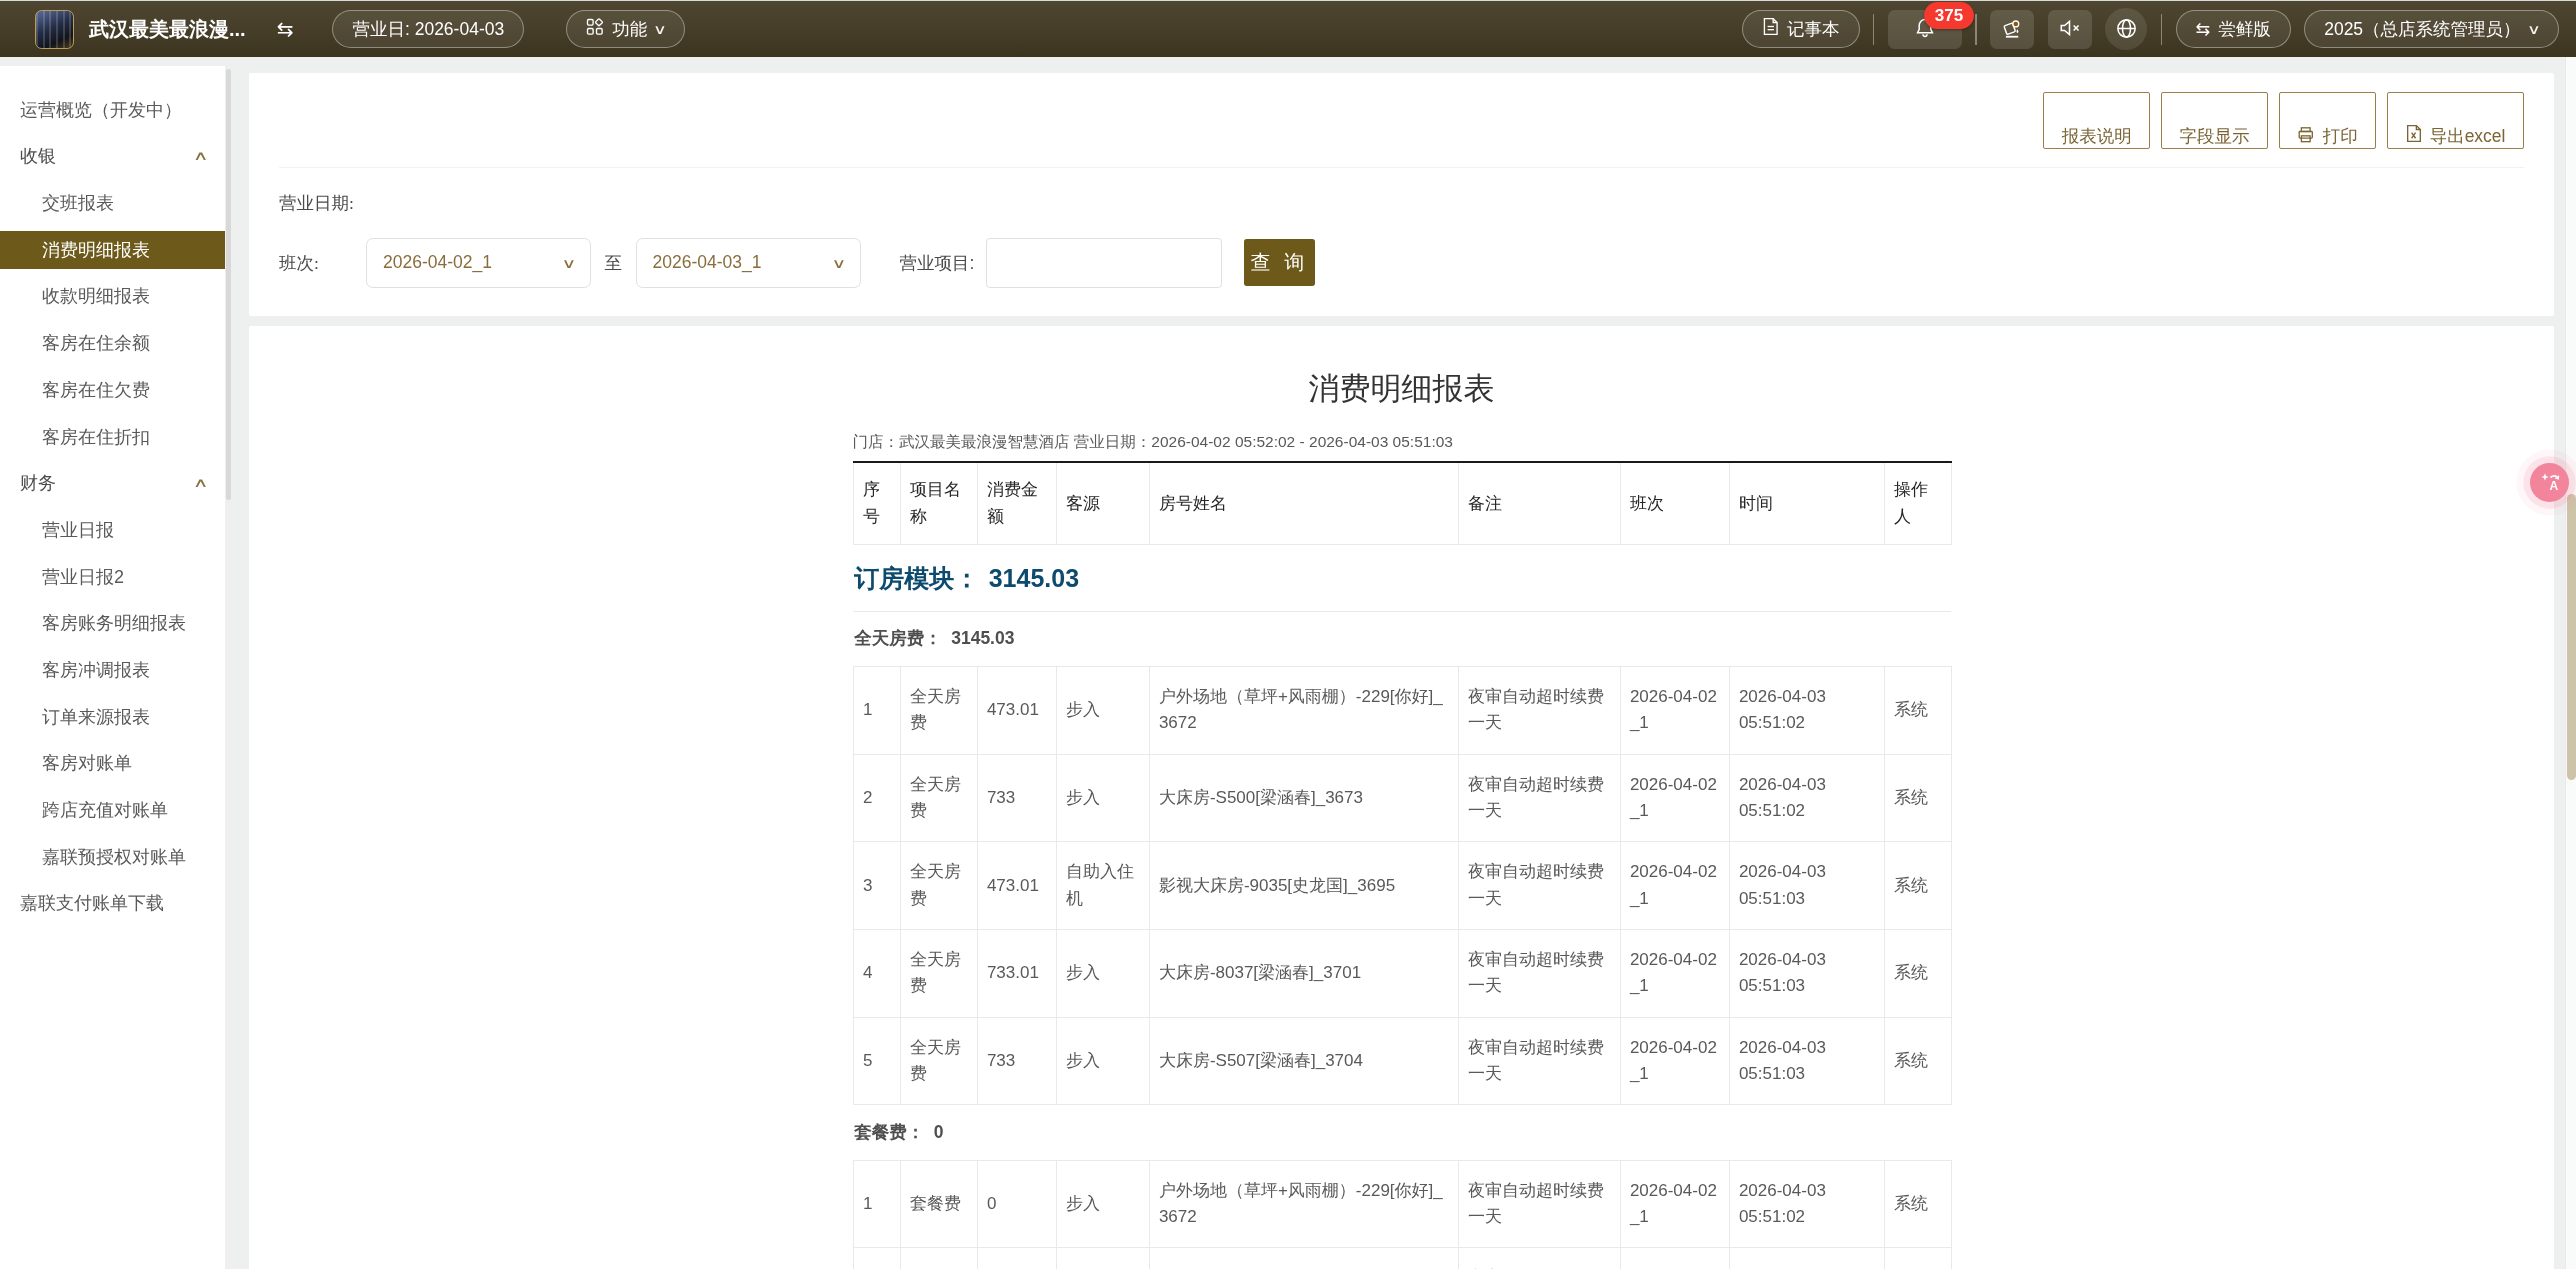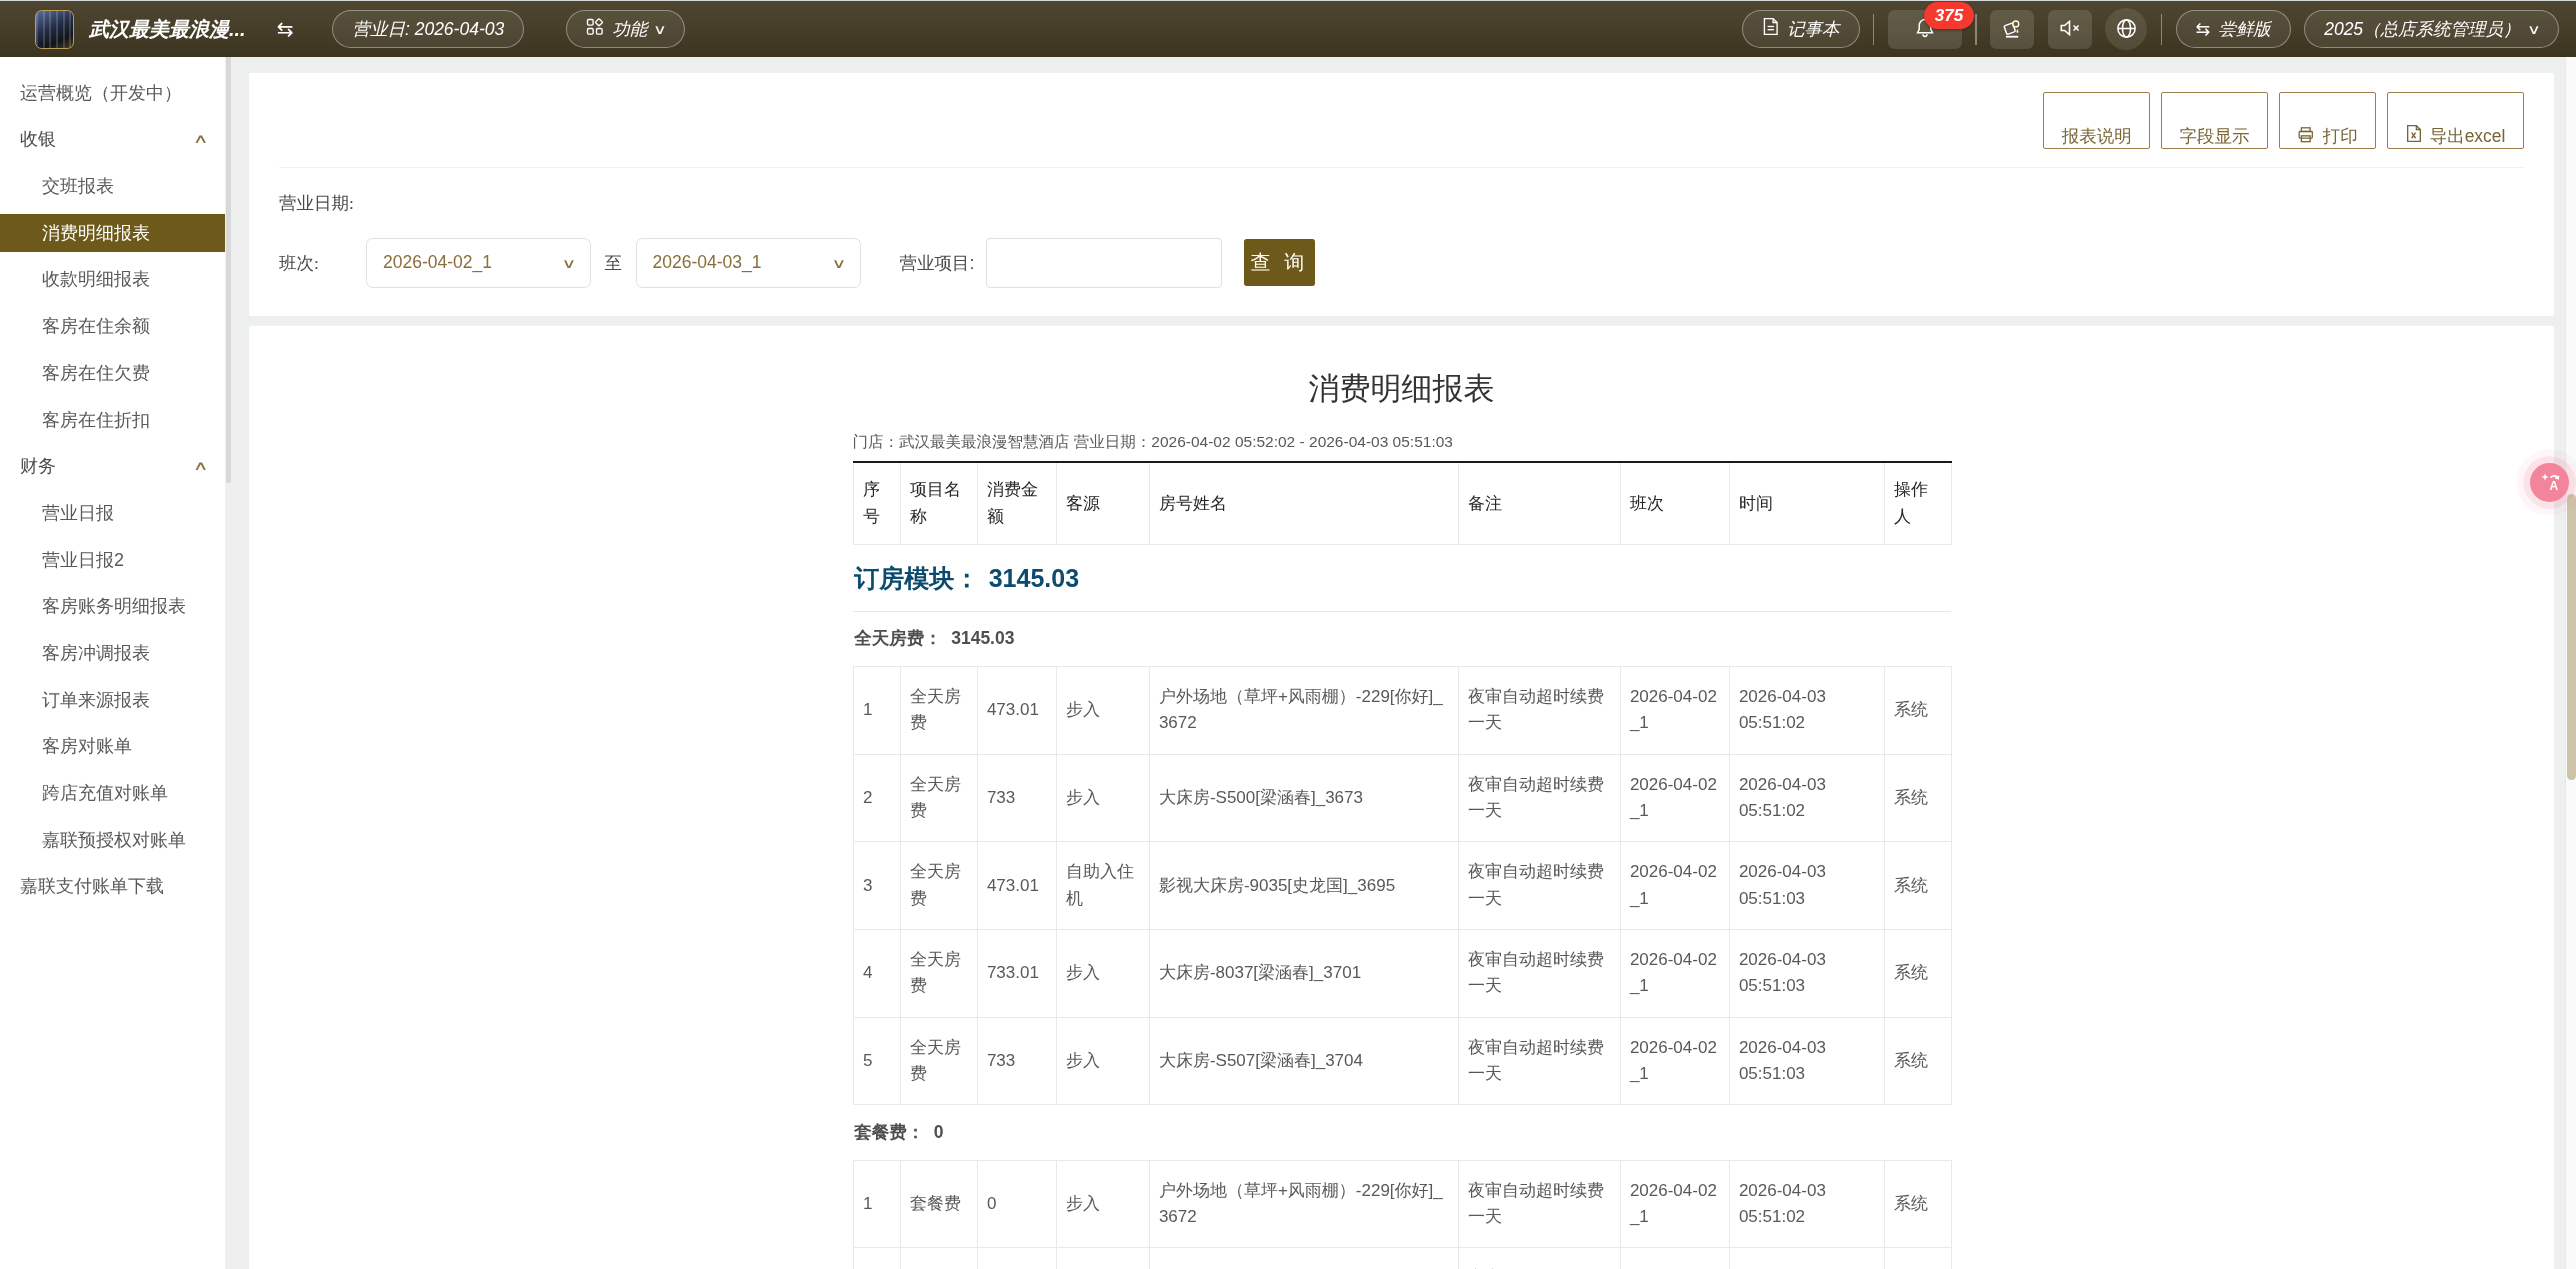--- a/index.html
+++ b/index.html
@@ -3,21 +3,21 @@
 <meta charset="utf-8">
 <style>
   * { box-sizing: border-box; margin: 0; padding: 0; }
   html,body { width:2576px; height:1270px; overflow:hidden;
     font-family:"Liberation Sans","DejaVu Sans",sans-serif; background:#edf0ef; }
 
   
   .topbar { position:absolute; top:0; left:0; right:0; height:57px;
     background:linear-gradient(180deg,#4e4630 0%,#453d27 55%,#3b3420 100%);
     border-top:1.3px solid #d8d9da; display:flex; align-items:center;
-    padding:0 17.5px 0 35px; color:#fff; z-index:30;font-style:italic; }
+    padding:0 17.5px 0 35px; color:#fff; z-index:30; }
   .logo { width:39px; height:39px; border-radius:6.7px; flex:0 0 auto;
     background:linear-gradient(155deg,#5a6da0 0%,#222c49 45%,#10141f 75%,#4a3b1d 100%);
     border:1.3px solid #bb9d55; position:relative; overflow:hidden; }
   .logo::after{ content:""; position:absolute; inset:0;
     background:repeating-linear-gradient(90deg,rgba(255,235,170,.5) 0 2px,transparent 2px 6.7px);
     opacity:.35; }
   .hotel-title { font-size:20px; font-weight:bold; margin-left:15px; white-space:nowrap; }
   .swap { font-size:20px; margin-left:31px; color:#fff; }
   .pill { border:1.3px solid rgba(255,255,255,.38); background:rgba(255,255,255,.07);
     border-radius:27px; height:38px; display:flex; align-items:center;
@@ -31,21 +31,21 @@
     display:flex; align-items:center; justify-content:center; position:relative; cursor:pointer; }
   .round-btn { width:42px; height:42px; border-radius:50%; background:rgba(255,255,255,.10);
     display:flex; align-items:center; justify-content:center; cursor:pointer; }
   .bell-btn { min-width:74px; }
   .badge { position:absolute; top:-8px; right:-12px; background:#f5392e; color:#fff;
     font-size:17px; line-height:1; padding:5.4px 10.8px; border-radius:17.5px; font-weight:bold;
     box-shadow:0 1.3px 2.7px rgba(0,0,0,.35); }
   .icon-svg { display:block; }
 
   
-  .sidebar { position:absolute; top:49px; left:0; width:232px; bottom:0; background:#fff;
+  .sidebar { position:absolute; top:66px; left:0; width:232px; bottom:0; background:#fff;
     padding-top:16px; z-index:20; }
   .side-scroll { position:absolute; top:0; right:0; width:6.7px; bottom:0; background:#efefef; }
   .side-scroll .thumb { position:absolute; top:2.7px; left:0.7px; width:5.4px; height:431px;
     background:#d8d8d8; border-radius:2.7px; }
   .side-top, .side-child { height:38px; line-height:38px; font-size:18px; color:#595959;
     margin:8.7px 0; cursor:pointer; white-space:nowrap; overflow:hidden; }
   .side-top { padding-left:20px; }
   .side-child { padding-left:42px; }
   .side-section { height:38px; line-height:38px; font-size:18px; color:#4d4d4d; margin:8.7px 0;
     padding:0 27px 0 20px; display:flex; justify-content:space-between; align-items:center; cursor:pointer; }

